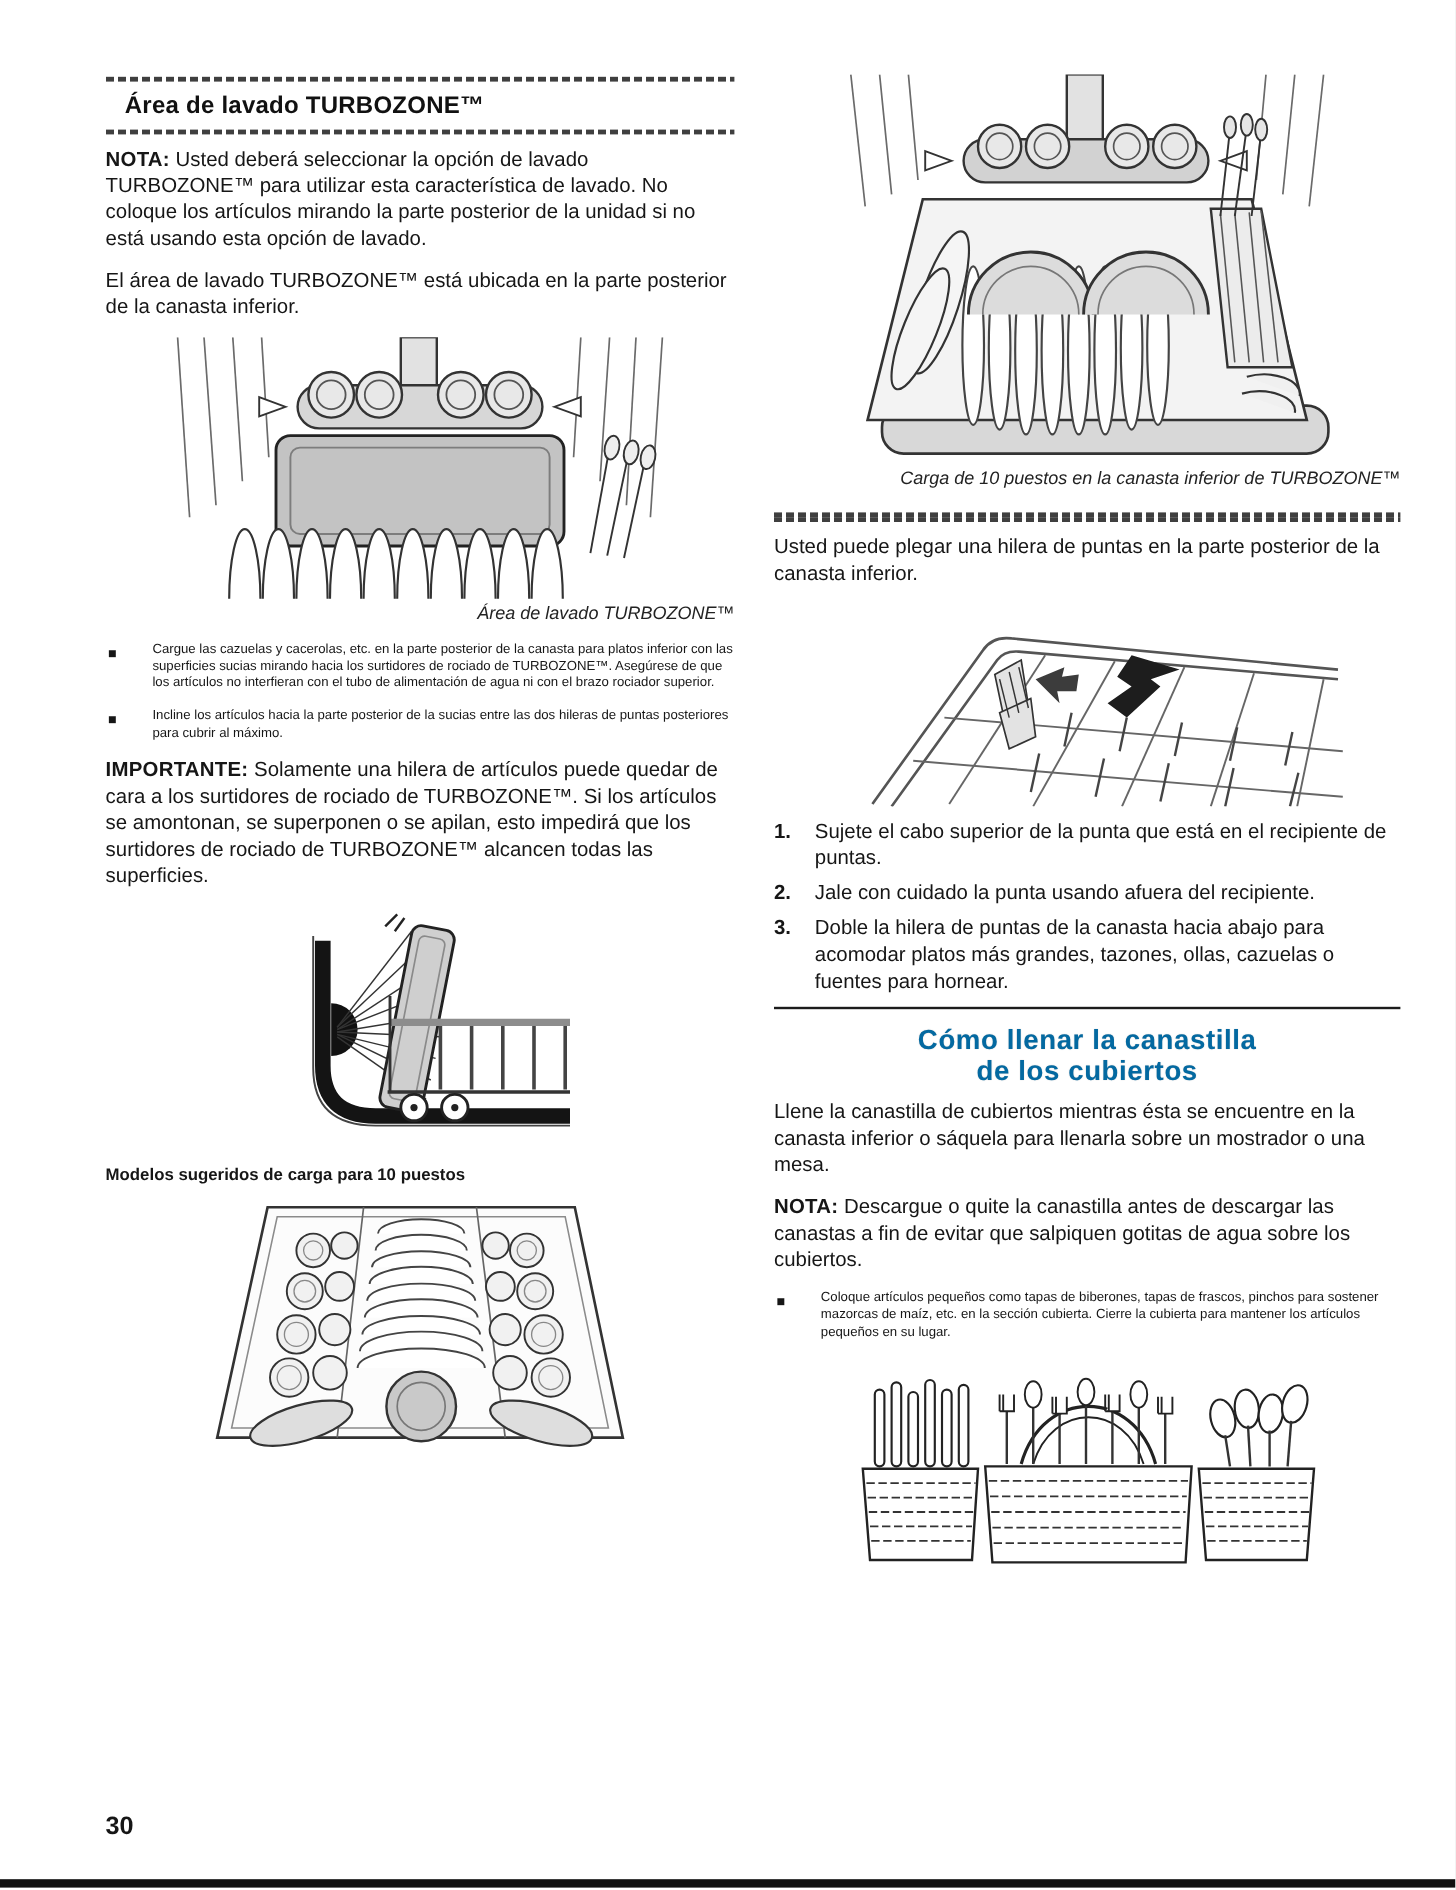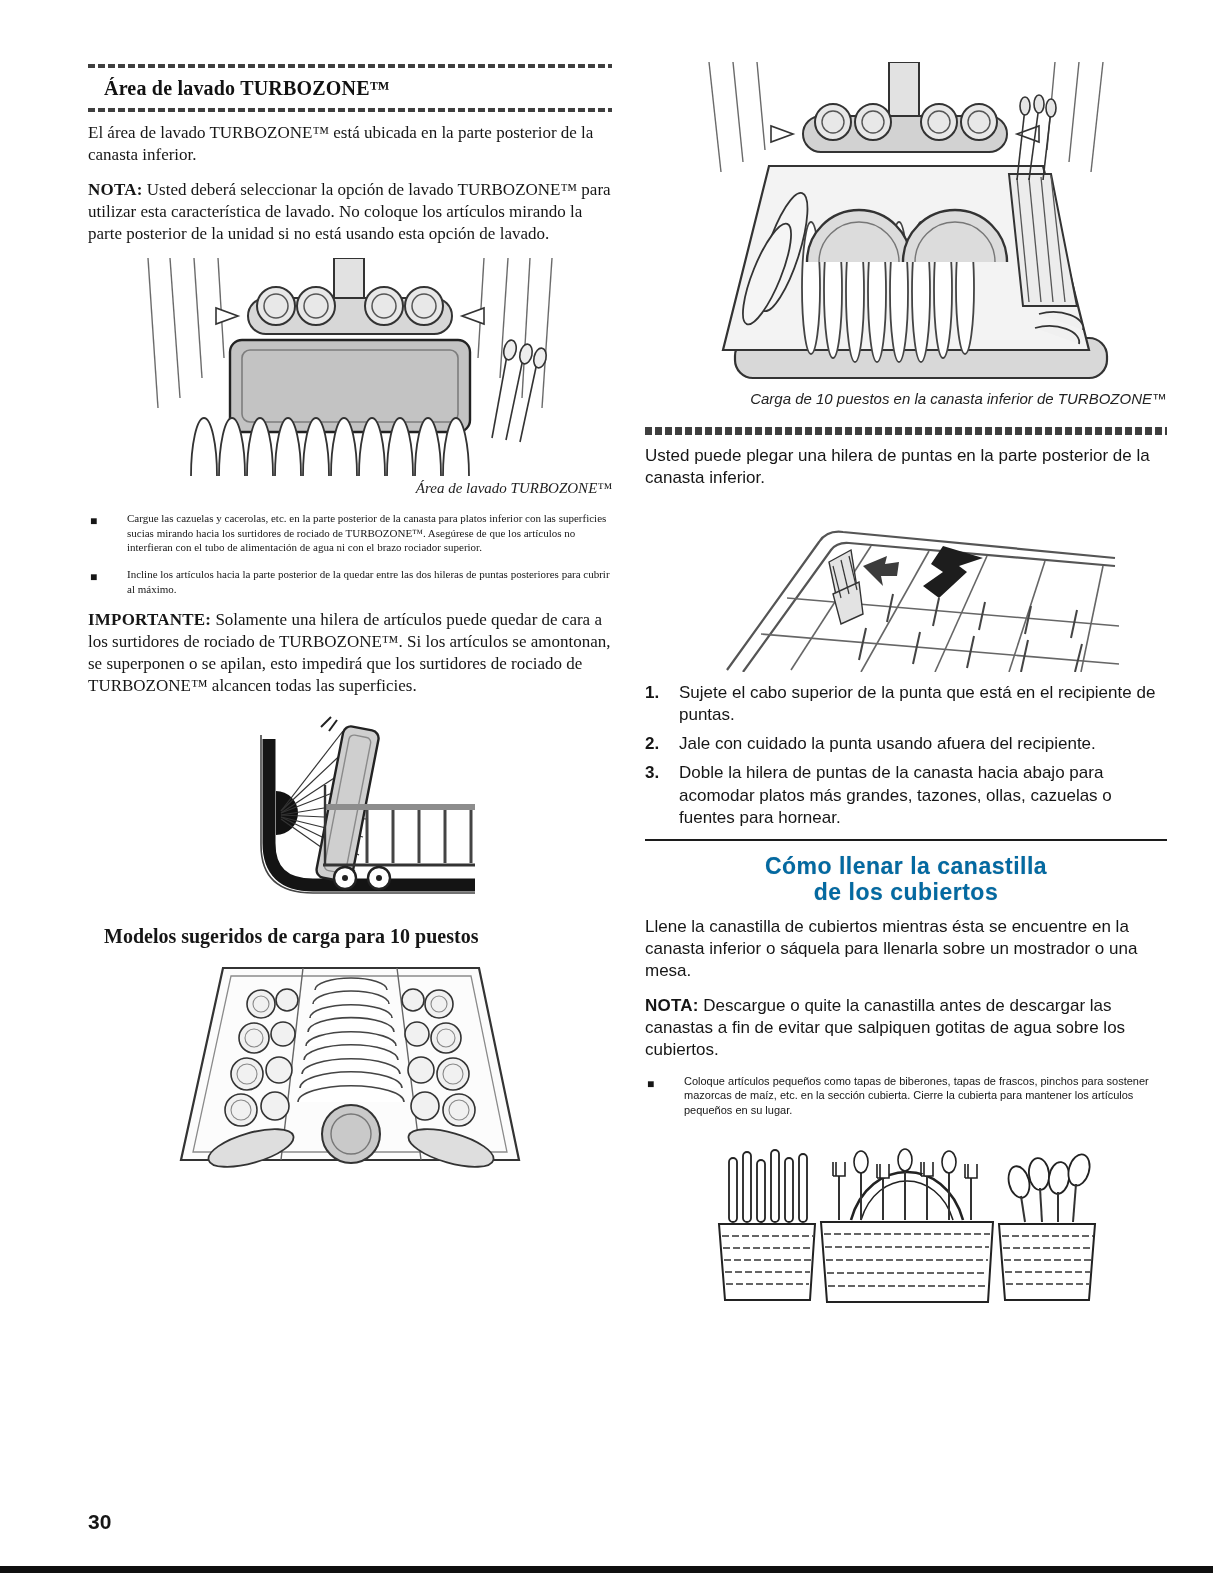--- a/index.html
+++ b/index.html
@@ -2,21 +2,21 @@
 <html lang="es"><head>
 <meta charset="utf-8">
 <style>
   html,body{margin:0;padding:0;background:#e8e8e8;}
   .page{
     position:relative;width:1213px;height:1575px;background:#ffffff;
     font-family:"Liberation Sans","DejaVu Sans",sans-serif;color:#161616;
     margin:0 auto;overflow:hidden;
   }
   .col{position:absolute;top:64px;}
-  .col-left{left:88px;width:524px;font-family:Liberation Serif, serif;}
+  .col-left{left:88px;width:524px;}
   .col-right{left:645px;width:522px;top:62px;}
 
   
   .rule-dashed{height:4px;background:repeating-linear-gradient(90deg,#3f3f3f 0 7px,#ffffff 7px 10px);}
   .section-box{margin:0 0 10px 0;}
   .section-box h2{
     margin:0;padding:9px 0 8px 16px;font-size:20px;font-weight:bold;color:#111;
     letter-spacing:.2px;
   }
 
@@ -39,45 +39,45 @@
 
   .screen-heading{
     text-align:center;font-size:23px;font-weight:bold;color:#0369a1;
     line-height:1.15;margin:2px 0 10px 0;letter-spacing:.5px;
     text-shadow:0 0 1px #c6c6c6;
   }
 
   figure{margin:0;text-align:center;}
   figure svg{display:block;margin:0 auto;}
 
-  .subheading{font-size:20px;font-weight:bold;margin:14px 0 8px 16px;}
+  .subheading{font-size:14px;font-weight:bold;margin:14px 0 8px 0;}
 
   .page-number{position:absolute;left:88px;top:1510px;font-size:21px;font-weight:bold;}
   .footer-bar{position:absolute;left:0;width:1213px;bottom:2px;height:7px;background:#101010;}
 </style>
 </head>
 <body>
 
 <div class="page">
 
   <div class="col col-left">
 
     <div class="section-box">
       <div class="rule-dashed"></div>
       <h2>Área de lavado TURBOZONE™</h2>
       <div class="rule-dashed"></div>
     </div>
 
     <p class="body">
-      <span>El área de lavado TURBOZONE™ está ubicada en la parte posterior de la canasta inferior.</span>
-    </p>
-
-    <p class="body">
       <b>NOTA:</b>
       <span>Usted deberá seleccionar la opción de lavado TURBOZONE™ para utilizar esta característica de lavado. No coloque los artículos mirando la parte posterior de la unidad si no está usando esta opción de lavado.</span>
+    </p>
+
+    <p class="body">
+      <span>El área de lavado TURBOZONE™ está ubicada en la parte posterior de la canasta inferior.</span>
     </p>
 
     <figure>
       <svg width="440" height="218" viewBox="0 0 440 218">
         <g stroke="#6a6a6a" stroke-width="1.4">
           <line x1="18" y1="0" x2="28" y2="150"></line>
             <line x1="40" y1="0" x2="50" y2="140"></line>
           <line x1="64" y1="0" x2="72" y2="120"></line>
             <line x1="88" y1="0" x2="94" y2="100"></line>
           <line x1="422" y1="0" x2="412" y2="150"></line>
@@ -126,21 +126,21 @@
       </svg>
     </figure>
     <div class="caption">Área de lavado TURBOZONE™</div>
 
     <div class="bullet">
       <span class="marker">■</span>
       <span class="btxt">Cargue las cazuelas y cacerolas, etc. en la parte posterior de la canasta para platos inferior con las superficies sucias mirando hacia los surtidores de rociado de TURBOZONE™. Asegúrese de que los artículos no interfieran con el tubo de alimentación de agua ni con el brazo rociador superior.</span>
     </div>
     <div class="bullet">
       <span class="marker">■</span>
-      <span class="btxt">Incline los artículos hacia la parte posterior de la quedar entre las dos hileras de puntas posteriores para cubrir al máximo.</span>
+      <span class="btxt">Incline los artículos hacia la parte posterior de la sucias entre las dos hileras de puntas posteriores para cubrir al máximo.</span>
     </div>
 
     <p class="body indented">
       <b>IMPORTANTE:</b>
       <span>Solamente una hilera de artículos puede quedar de cara a los surtidores de rociado de TURBOZONE™. Si los artículos se amontonan, se superponen o se apilan, esto impedirá que los surtidores de rociado de TURBOZONE™ alcancen todas las superficies.</span>
     </p>
 
     <figure style="margin-top:18px;">
       <svg width="250" height="196" viewBox="0 0 250 196">
         <path d="M44,24 L44,128 Q44,170 88,170 L250,170" fill="none" stroke="#141414" stroke-width="13"></path>

